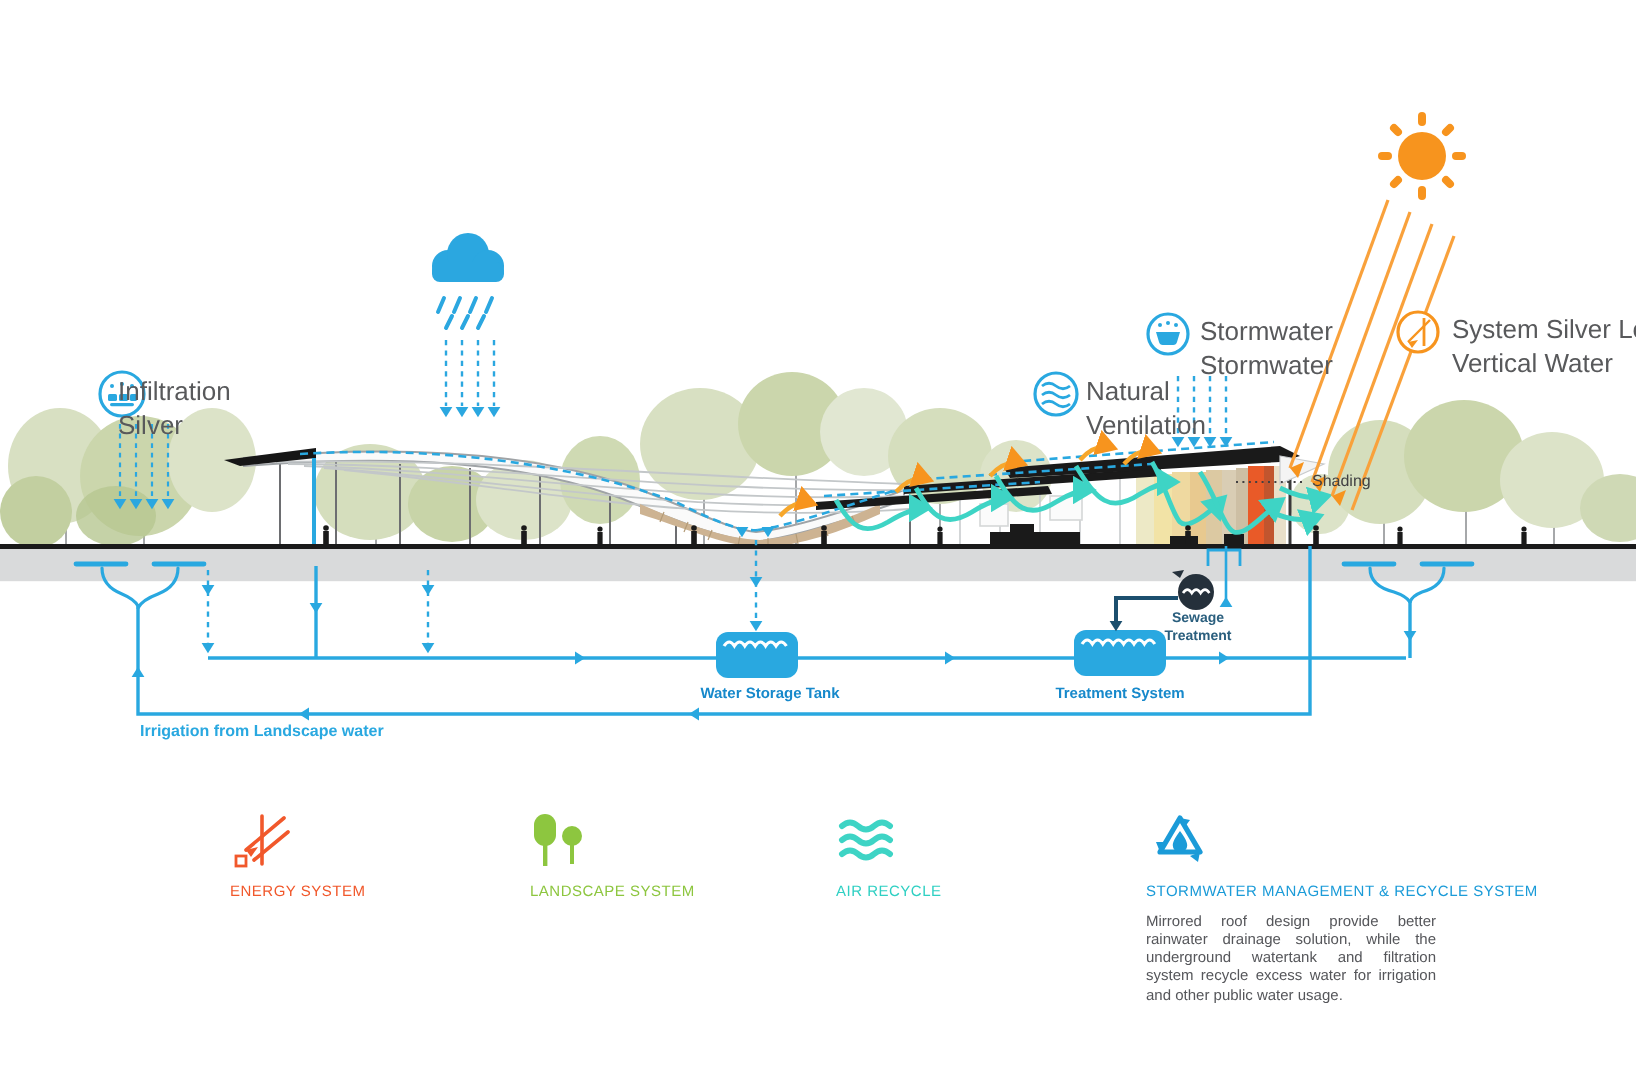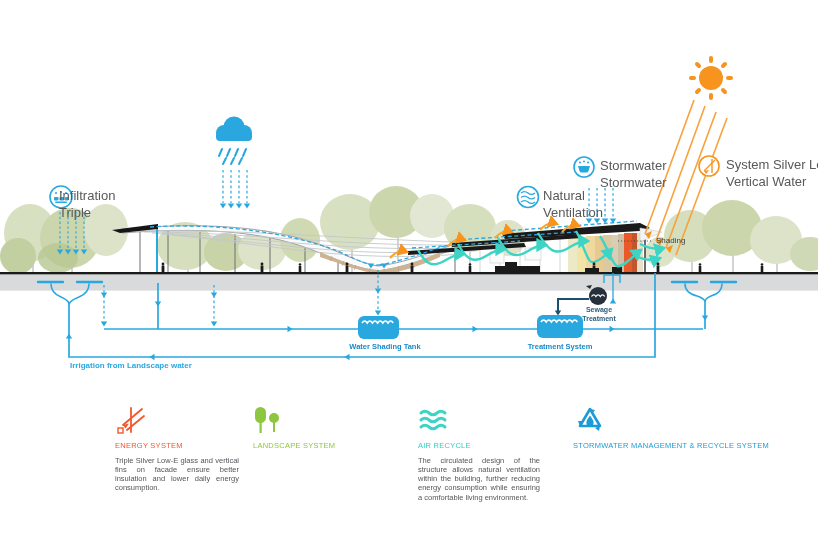--- a/index.html
+++ b/index.html
@@ -407,39 +407,39 @@
       <path d="M590,289 l-4,-3 l6,-1 Z" fill="#25303B"></path>
       <path d="M591.5,296.5 q2.2,-3.4 4.4,0 q2.2,-3.4 4.4,0 q2.2,-3.4 4.4,0" stroke="#fff" stroke-width="1.3" fill="none"></path>
       <path d="M589,299 L558,299 L558,311" stroke="#1C4F6E" stroke-width="2" fill="none"></path>
       <use href="#ar-d" transform="translate(558,315)" fill="#1C4F6E"></use>
     </g>
   </g>
 </svg>
 
 <div class="lbl" style="left:59px;top:188px;">
   <span>Infiltration</span>
-  <span class="l2">Triple</span>
+  <span class="l2">Silver</span>
 </div>
 <div class="lbl" style="left:600px;top:158px;">
   <span>Stormwater</span>
   <span class="l2">Stormwater</span>
 </div>
 <div class="lbl" style="left:543px;top:188px;">
   <span>Natural</span>
   <span class="l2">Ventilation</span>
 </div>
 <div class="lbl" style="left:726px;top:157px;">
   <span>System Silver Low-E Glass</span>
   <span class="l2">Vertical Water</span>
 </div>
 <div class="lbl" style="left:656px;top:236px;color:#414042;font-size:8px;">
   <span>Shading</span>
 </div>
 <div class="lbl blue-lbl" style="left:335px;top:342px;width:100px;">
-  <span>Water Shading Tank</span>
+  <span>Water Storage Tank</span>
 </div>
 <div class="lbl blue-lbl" style="left:510px;top:342px;width:100px;">
   <span>Treatment System</span>
 </div>
 <div class="lbl navy-lbl" style="left:566px;top:306px;width:66px;">
   <span>Sewage</span>
   <span class="l2">Treatment</span>
 </div>
 <div class="lbl irr-lbl" style="left:70px;top:361px;">
   <span>Irrigation from Landscape water</span>
@@ -451,24 +451,23 @@
       <g stroke="#F1582B" stroke-width="1.8" stroke-linecap="round">
         <line x1="16" y1="3" x2="16" y2="27"></line>
         <line x1="27" y1="4" x2="8" y2="20"></line>
         <line x1="29" y1="11" x2="12" y2="25"></line>
       </g>
       <path d="M8,20 l6,-1.5 l-3.5,5 Z" fill="#F1582B"></path>
       <rect x="3" y="23" width="5" height="5" fill="none" stroke="#F1582B" stroke-width="1.4"></rect>
     </svg>
   </div>
   <div class="legend-title t-energy">ENERGY SYSTEM</div>
-  <div class="legend-body">Triple Silver Low-E glass and vertical fins on facade ensure better insulation and lower daily energy consumption.</div>
-</div>
-
-<div class="legend-col" style="left:253px;width:120px;">
+</div>
+
+<div class="legend-col" style="left:265px;width:120px;">
   <div class="icon">
     <svg width="32" height="32" viewBox="0 0 32 32">
       <rect x="2" y="2" width="11" height="16" rx="5.5" fill="#8DC63F"></rect>
       <rect x="6.5" y="16" width="2.2" height="12" fill="#8DC63F"></rect>
       <circle cx="21" cy="13" r="5" fill="#8DC63F"></circle>
       <rect x="20" y="16" width="2" height="11" fill="#8DC63F"></rect>
     </svg>
   </div>
   <div class="legend-title t-landscape">LANDSCAPE SYSTEM</div>
 </div>
@@ -477,29 +476,29 @@
   <div class="icon">
     <svg width="32" height="32" viewBox="0 0 32 32">
       <g stroke="#3ED4C5" stroke-width="3" fill="none" stroke-linecap="round">
         <path d="M3,8 q4,-3.5 8,0 t8,0 t8,0"></path>
         <path d="M3,15 q4,-3.5 8,0 t8,0 t8,0"></path>
         <path d="M3,22 q4,-3.5 8,0 t8,0 t8,0"></path>
       </g>
     </svg>
   </div>
   <div class="legend-title t-air">AIR RECYCLE</div>
-  <div class="legend-body">The circulated design of the structure allows natural ventilation within the building, further reducing energy consumption while ensuring a comfortable living environment.</div>
 </div>
 
 <div class="legend-col" style="left:573px;width:145px;">
   <div class="icon">
     <svg width="34" height="32" viewBox="0 0 34 32">
       <path d="M17,4 L27,21 L7,21 Z" fill="none" stroke="#1B9BD8" stroke-width="2.6" stroke-linejoin="round"></path>
       <path d="M17,4 l5,1 l-3,4 Z" fill="#1B9BD8"></path>
       <path d="M27,21 l-1,5 l-4,-3 Z" fill="#1B9BD8"></path>
       <path d="M7,21 l-2,-5 l5,0 Z" fill="#1B9BD8"></path>
       <path d="M17,10.5 c2.6,3.6 3.6,5.4 3.6,7.2 a3.6,3.6 0 1 1 -7.2,0 c0,-1.8 1,-3.6 3.6,-7.2 Z" fill="#1B9BD8"></path>
     </svg>
   </div>
   <div class="legend-title t-storm">STORMWATER MANAGEMENT &amp; RECYCLE SYSTEM</div>
+  <div class="legend-body">Mirrored roof design provide better rainwater drainage solution, while the underground watertank and filtration system recycle excess water for irrigation and other public water usage.</div>
 </div>
 
 </div>
 
 </body></html>

